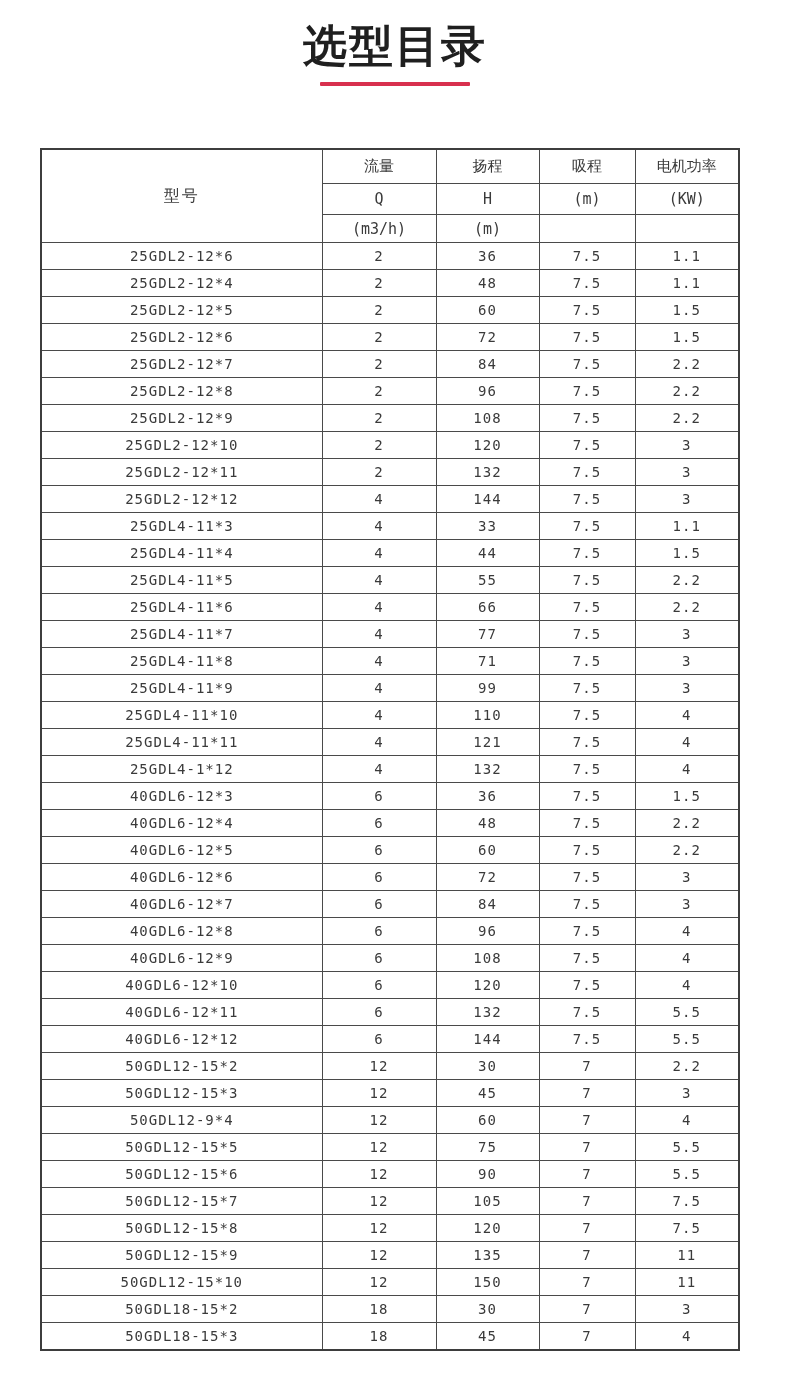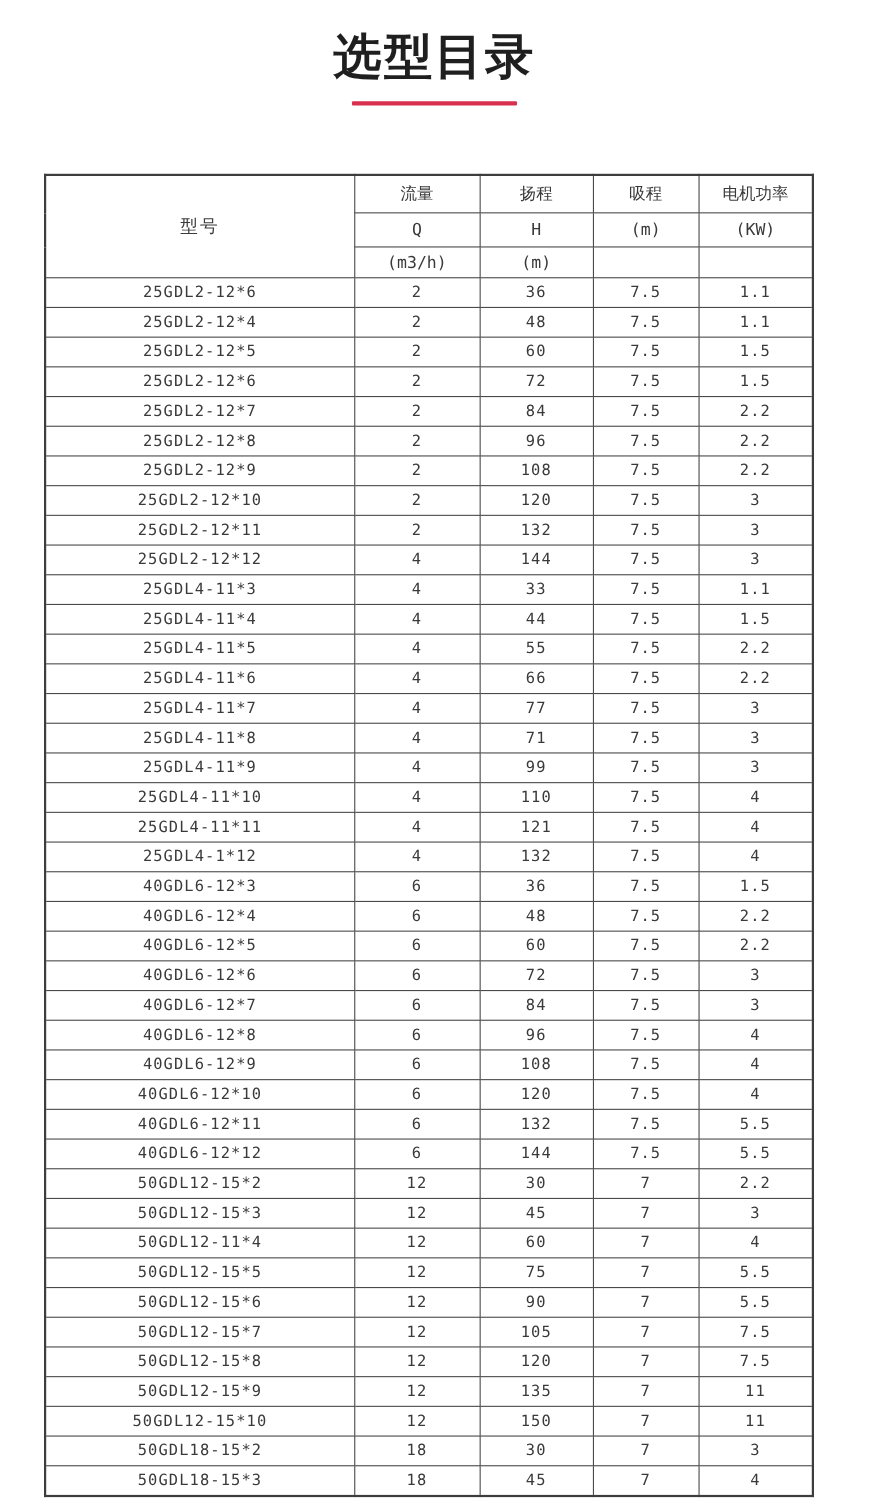--- a/index.html
+++ b/index.html
@@ -11,22 +11,22 @@
     width: 790px;
     min-height: 1374px;
     font-family: "DejaVu Sans", "Liberation Sans", sans-serif;
     color: #333333;
   }
   .page {
     position: relative;
     width: 790px;
   }
   .page-title {
-    margin: 16px;
-    padding-top: 12px;
+    margin: 0;
+    padding-top: 22px;
     text-align: center;
     font-size: 44px;
     line-height: 1.1;
     font-weight: 800;
     letter-spacing: 2px;
     color: #1f1f1f;
     font-family: "DejaVu Sans", "Liberation Sans", sans-serif;
   }
   .title-underline {
     width: 150px;
@@ -331,21 +331,21 @@
           <td>2.2</td>
         </tr>
         <tr>
           <td>50GDL12-15*3</td>
           <td>12</td>
           <td>45</td>
           <td>7</td>
           <td>3</td>
         </tr>
         <tr>
-          <td>50GDL12-11*4</td>
+          <td>50GDL12-9*4</td>
           <td>12</td>
           <td>60</td>
           <td>7</td>
           <td>4</td>
         </tr>
         <tr>
           <td>50GDL12-15*5</td>
           <td>12</td>
           <td>75</td>
           <td>7</td>

